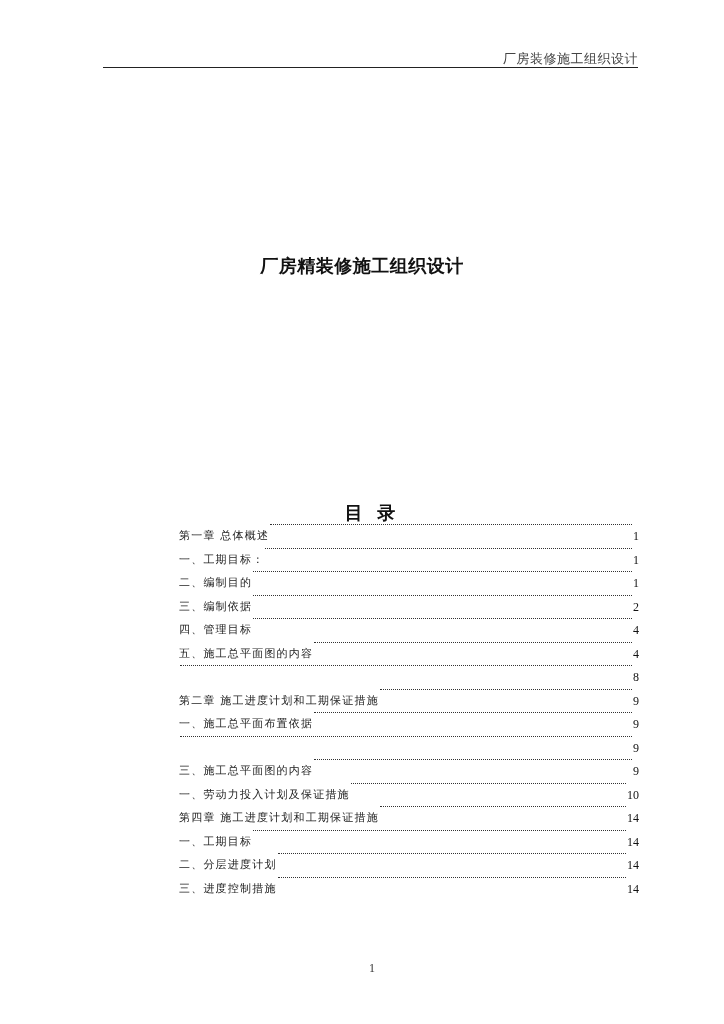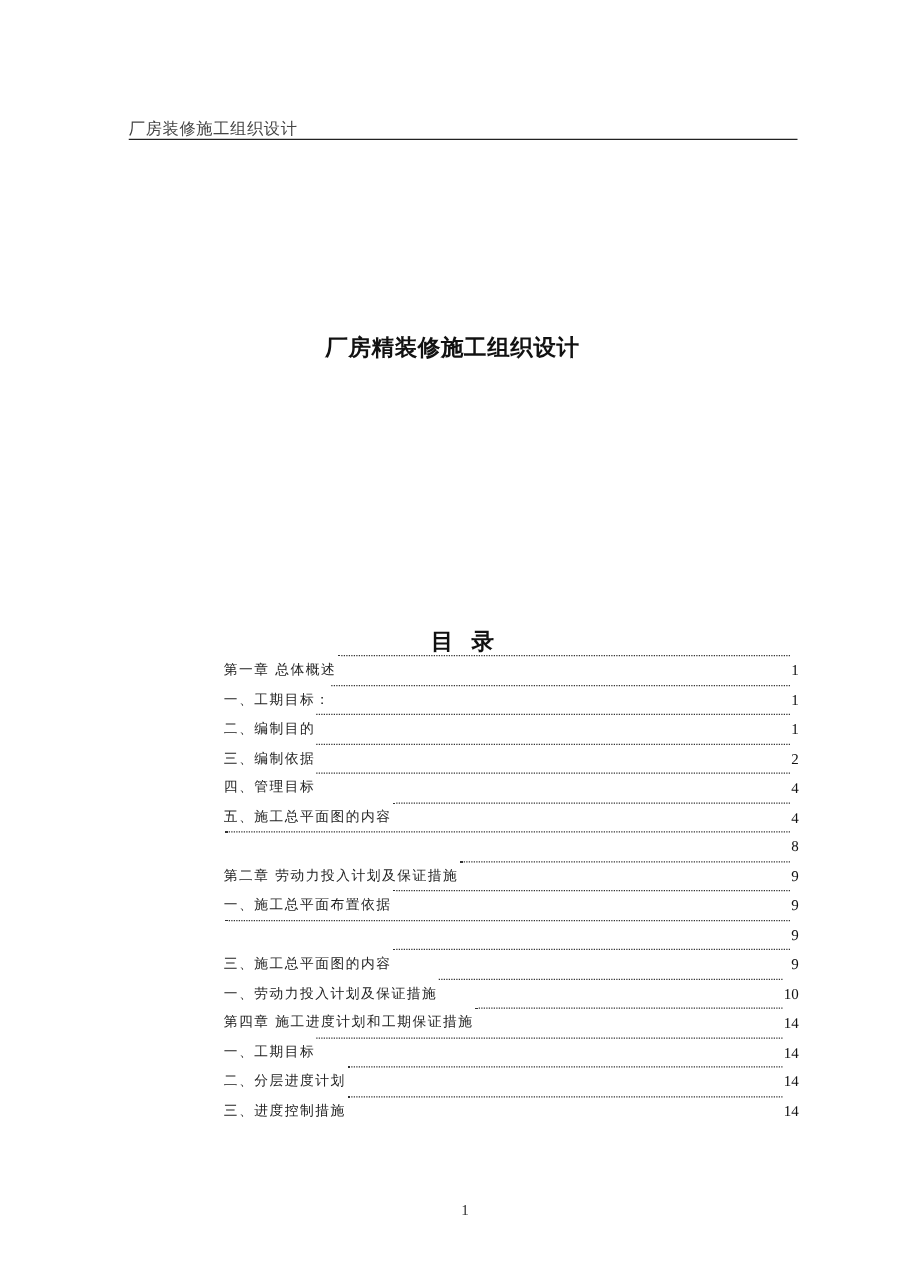--- a/index.html
+++ b/index.html
@@ -15,34 +15,33 @@
       font-family: "DejaVu Serif", "Liberation Serif", serif;
       color: #000;
     }
     .page-header {
       position: absolute;
       left: 103px;
       top: 48px;
       width: 535px;
       height: 19px;
       border-bottom: 1.5px solid #222;
-      text-align: left;
-      margin-top: 44px;
+      text-align: right;
     }
     .page-header-text {
       font-family: "DejaVu Sans", sans-serif;
       font-size: 13px;
       color: #444;
       line-height: 16px;
       letter-spacing: 0.5px;
     }
     .doc-title {
       position: absolute;
       left: 0;
-      top: 266px;
+      top: 254px;
       width: 724px;
       text-align: center;
       font-family: "DejaVu Sans", sans-serif;
       font-weight: bold;
       font-size: 18px;
       color: #111;
       letter-spacing: 0.5px;
     }
     .toc-title {
       position: absolute;
@@ -141,21 +140,21 @@
       <span class="toc-label">五、施工总平面图的内容</span>
       <span class="toc-dots"></span>
       <span class="toc-page">4</span>
     </div>
     <div class="toc-row">
       <span class="toc-label"></span>
       <span class="toc-dots"></span>
       <span class="toc-page">8</span>
     </div>
     <div class="toc-row">
-      <span class="toc-label">第二章  劳动力投入计划及保证措施</span>
+      <span class="toc-label">第二章  施工进度计划和工期保证措施</span>
       <span class="toc-dots"></span>
       <span class="toc-page">9</span>
     </div>
     <div class="toc-row">
       <span class="toc-label">一、施工总平面布置依据</span>
       <span class="toc-dots"></span>
       <span class="toc-page">9</span>
     </div>
     <div class="toc-row">
       <span class="toc-dots"></span>

